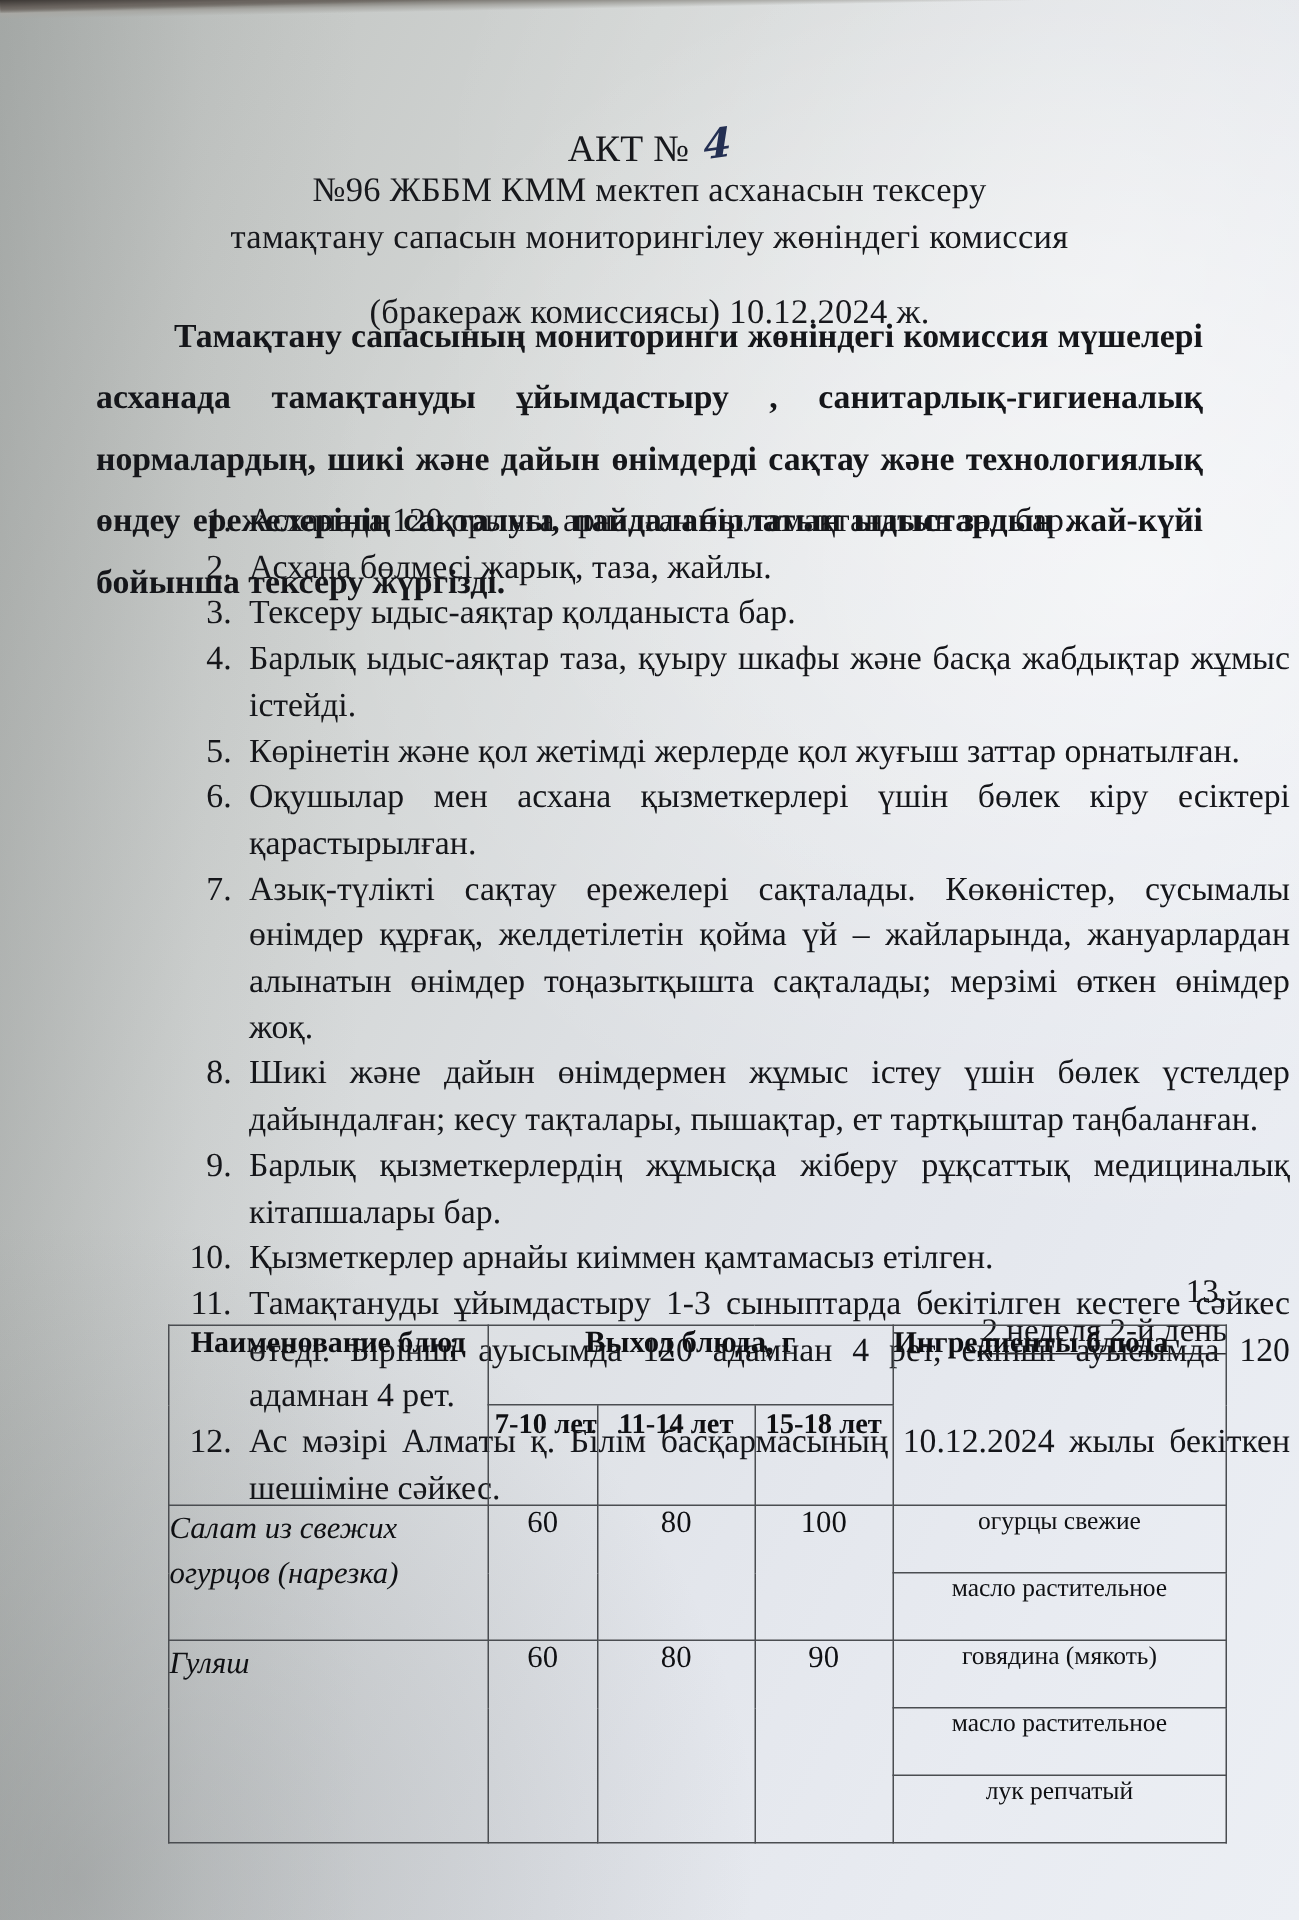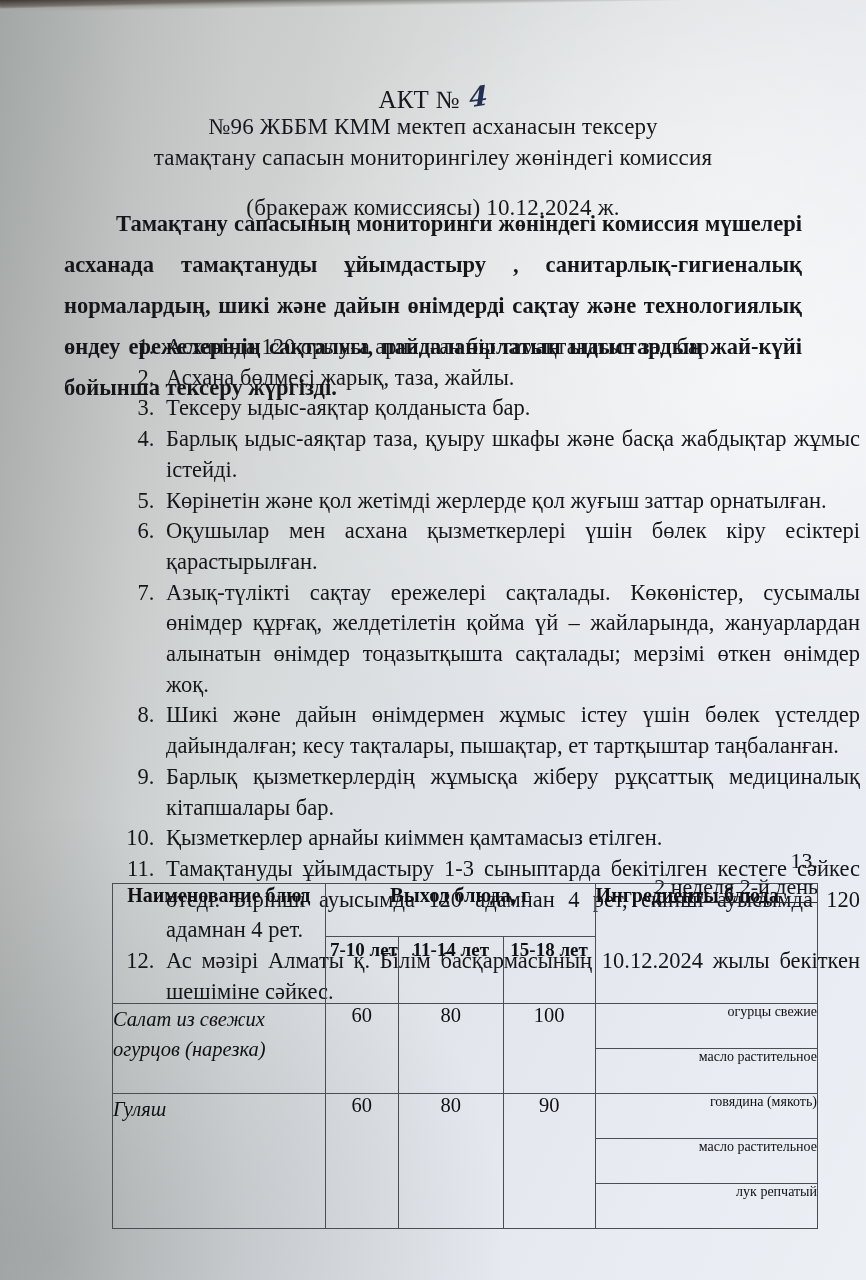--- a/index.html
+++ b/index.html
@@ -147,21 +147,21 @@
     font-size:20.5px;line-height:30px;
     padding:6px 0 0 11px;
     vertical-align:top;
     text-align:left;
     font-style:italic;
   }
   .td-num{
     font-size:20.5px;text-align:center;vertical-align:top;padding-top:7px;
   }
   .td-ing{
-    font-size:14px;text-align:right;vertical-align:middle;
+    font-size:17px;text-align:center;vertical-align:middle;
     padding:0 0 0 11px;height:44px;
   }
 </style>
 </head>
 <body>
 
 <div id="page">
 
   <div class="sheen"></div>
   <div class="vignette-l"></div>

